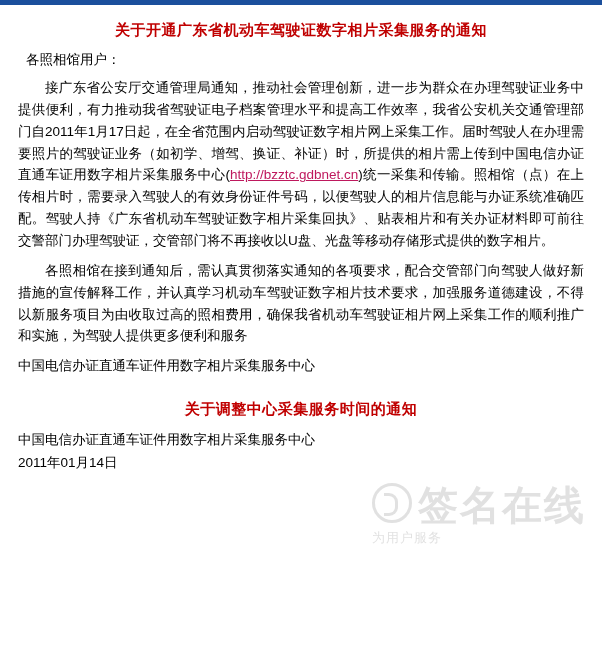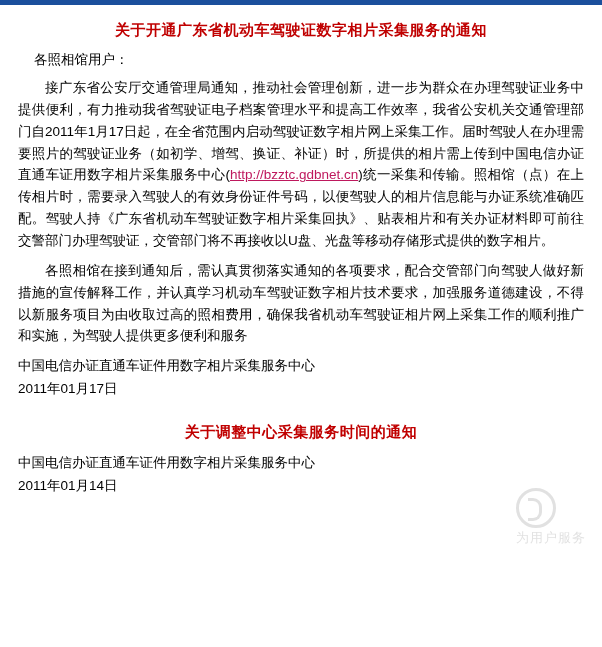--- a/index.html
+++ b/index.html
@@ -36,21 +36,21 @@
     letter-spacing: 0.5px;
     margin: 14px 0 8px 0;
     line-height: 1.4;
   }
   .notice-title.second {
     margin-top: 20px;
     margin-bottom: 10px;
   }
   .salutation {
     font-size: 13.5px;
-    margin: 10px 0 6px 16px;
+    margin: 10px 0 6px 8px;
     line-height: 1.55;
   }
   p.body-text {
     font-size: 13.5px;
     line-height: 1.62;
     margin: 0 0 8px 0;
     text-align: justify;
     text-justify: inter-ideograph;
     text-indent: 2em;
   }
@@ -77,21 +77,21 @@
     font-weight: bold;
     color: rgba(120,120,120,0.22);
     letter-spacing: 2px;
     pointer-events: none;
     white-space: nowrap;
   }
   .watermark .sub {
     display: block;
     font-size: 13px;
     font-weight: normal;
-    text-align: right;
+    text-align: left;
     letter-spacing: 1px;
     margin-top: -4px;
   }
   .wm-logo {
     display: inline-block;
     width: 34px;
     height: 34px;
     border: 3px solid rgba(120,120,120,0.22);
     border-radius: 50%;
     margin-right: 6px;
@@ -120,29 +120,28 @@
   <h1 class="notice-title">关于开通广东省机动车驾驶证数字相片采集服务的通知</h1>
 
   <div class="salutation">各照相馆用户：</div>
 
   <p class="body-text"><span>接广东省公安厅交通管理局通知，推动社会管理创新，进一步为群众在办理驾驶证业务中提供便利，有力推动我省驾驶证电子档案管理水平和提高工作效率，我省公安机关交通管理部门自2011年1月17日起，在全省范围内启动驾驶证数字相片网上采集工作。届时驾驶人在办理需要照片的驾驶证业务（如初学、增驾、换证、补证）时，所提供的相片需上传到中国电信办证直通车证用数字相片采集服务中心(</span><span class="link">http://bzztc.gdbnet.cn</span><span>)统一采集和传输。照相馆（点）在上传相片时，需要录入驾驶人的有效身份证件号码，以便驾驶人的相片信息能与办证系统准确匹配。驾驶人持《广东省机动车驾驶证数字相片采集回执》、贴表相片和有关办证材料即可前往交警部门办理驾驶证，交管部门将不再接收以U盘、光盘等移动存储形式提供的数字相片。</span></p>
 
   <p class="body-text">各照相馆在接到通知后，需认真贯彻落实通知的各项要求，配合交管部门向驾驶人做好新措施的宣传解释工作，并认真学习机动车驾驶证数字相片技术要求，加强服务道德建设，不得以新服务项目为由收取过高的照相费用，确保我省机动车驾驶证相片网上采集工作的顺利推广和实施，为驾驶人提供更多便利和服务</p>
 
   <div class="sign">
     <span>中国电信办证直通车证件用数字相片采集服务中心</span>
-    <span class="date">2011年01月17日</span>
   </div>
 
   <h2 class="notice-title second">关于调整中心采集服务时间的通知</h2>
 
 
   <div class="sign">
     <span>中国电信办证直通车证件用数字相片采集服务中心</span>
     <span class="date">2011年01月14日</span>
   </div>
 
   <div class="watermark">
-    <span class="wm-logo"></span>
+    <span class="wm-logo"></span><span>签名在线</span>
     <span class="sub">为用户服务</span>
   </div>
 
 </div>
 
 </body></html>

